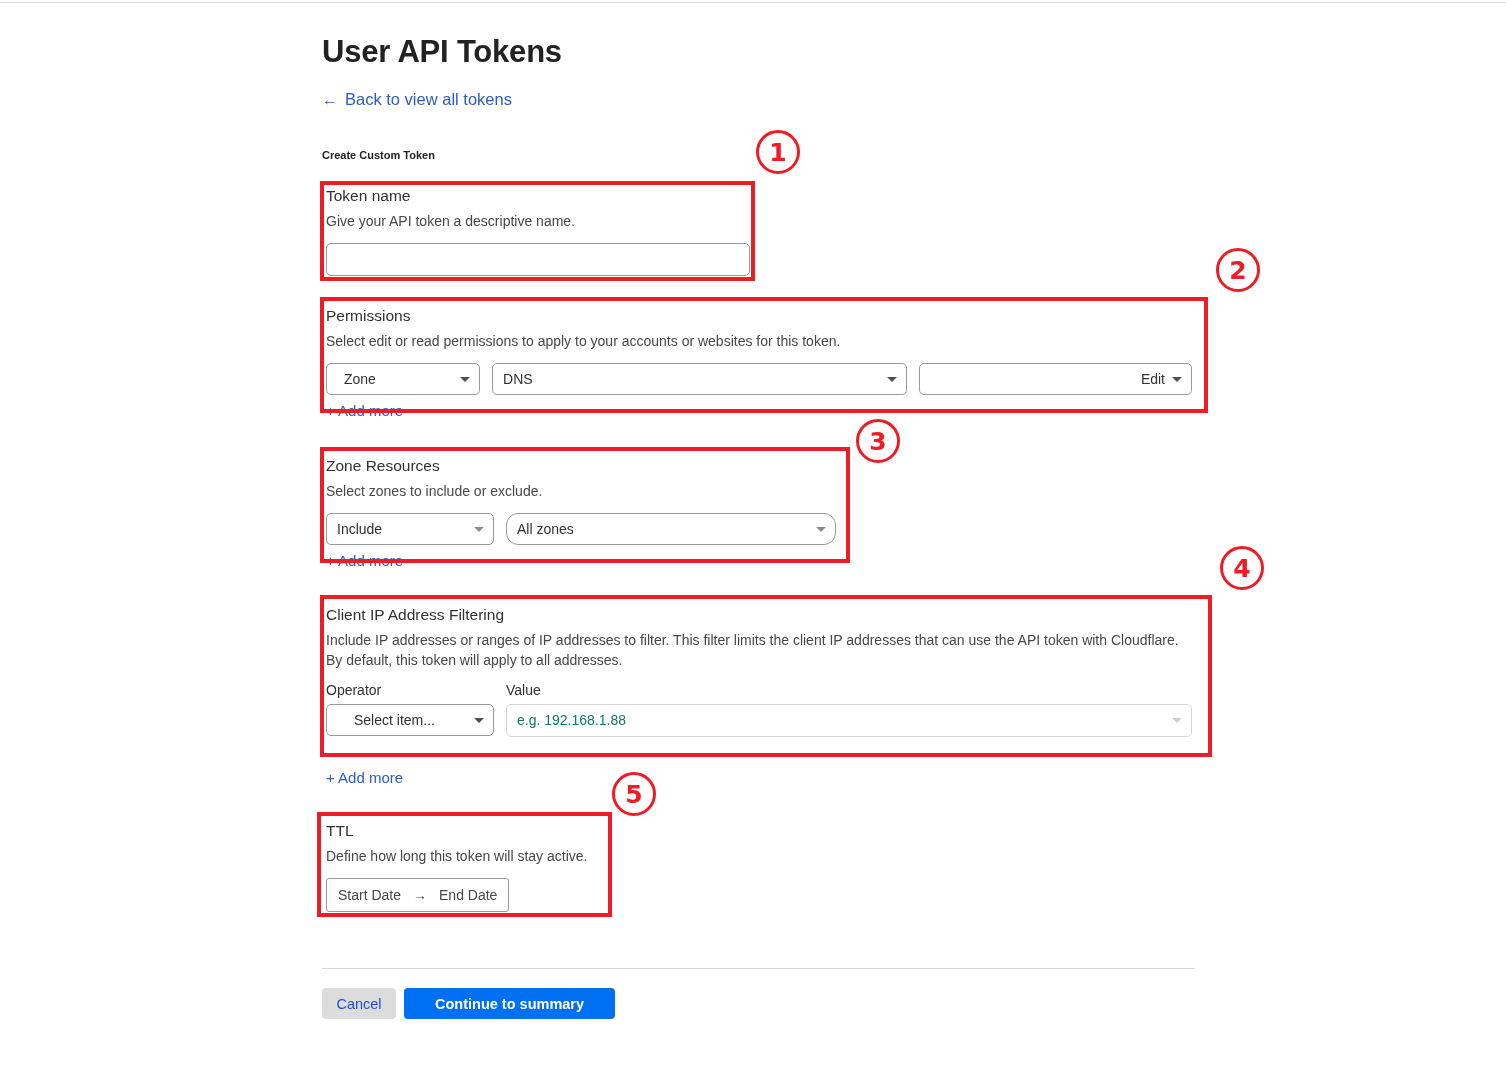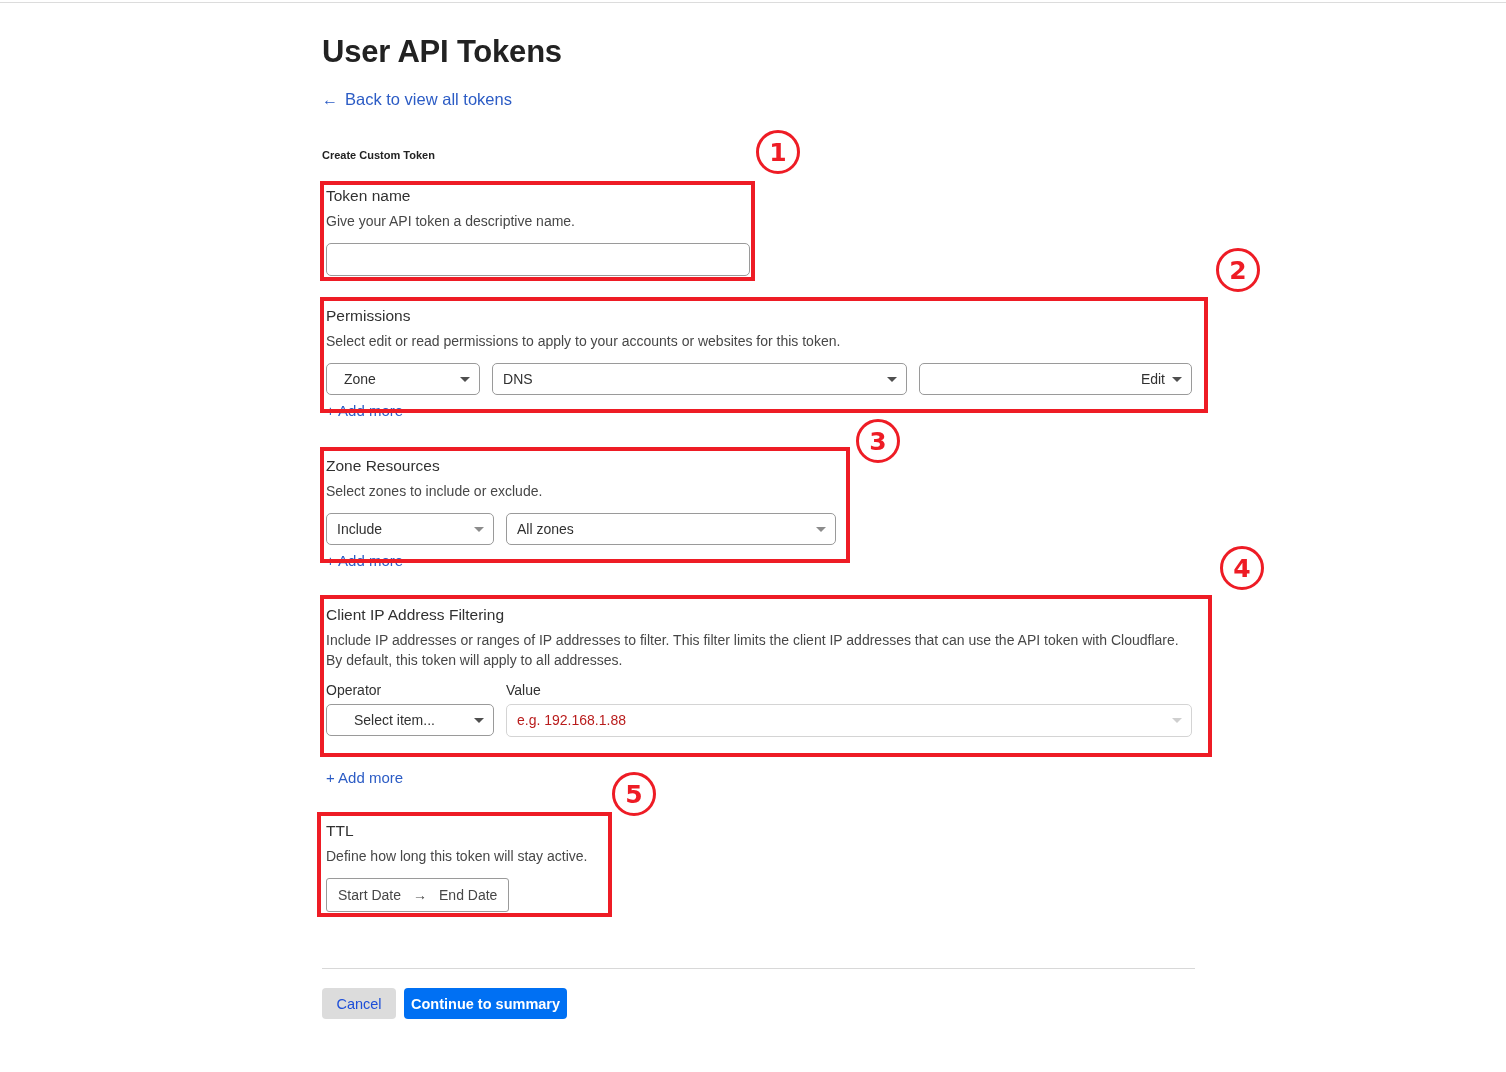--- a/index.html
+++ b/index.html
@@ -111,21 +111,21 @@
   .select .caret {
     position: absolute;
     right: 9px; top: 50%;
     margin-top: -2px;
     width: 0; height: 0;
     border-left: 5px solid transparent;
     border-right: 5px solid transparent;
     border-top: 5px solid #4f4f4f;
   }
   .select.muted .caret { border-top-color: #8c8c8c; }
-  .select.faint { border-color: #d4d4d4; color: #b91c1c; }
+  .select.faint { border-color: #d4d4d4; color: #0f766e; }
   .select.faint .caret { border-top-color: #cfcfcf; }
 
   .row { display: flex; gap: 12px; }
 
   .add-more {
     font-size: 15px;
     color: #2c5cc5;
     cursor: pointer;
     white-space: nowrap;
     position: absolute;
@@ -166,21 +166,21 @@
     white-space: nowrap;
   }
   .btn-cancel {
     left: 322px; top: 988px;
     width: 74px;
     background: #dcdcdc;
     color: #1d4ed8;
   }
   .btn-primary {
     left: 404px; top: 988px;
-    padding: 0 7px;
+    padding: 0 31px;
     background: #0070f3;
     color: #ffffff;
     font-weight: bold;
   }
 
   
   .anno-box {
     position: absolute;
     border: 4px solid #ee1c25;
     background: transparent;
@@ -246,21 +246,21 @@
     <div class="add-more" style="left:4px; top:402px;">+ Add more</div>
 
     <div class="field-block" style="left:4px; top:457px; width:520px;">
       <div class="field-label">Zone Resources</div>
       <div class="field-desc">Select zones to include or exclude.</div>
       <div class="row">
         <div class="select muted" style="width:168px;">
           <span>Include</span>
           <span class="caret"></span>
         </div>
-        <div class="select muted" style="width:330px;">
+        <div class="select muted" style="width:330px;border-radius:12px;">
           <span>All zones</span>
           <span class="caret"></span>
         </div>
       </div>
     </div>
     <div class="add-more" style="left:4px; top:552px;">+ Add more</div>
 
     <div class="field-block" style="left:4px; top:606px; width:870px;">
       <div class="field-label">Client IP Address Filtering</div>
       <div class="field-desc" style="width:868px;">Include IP addresses or ranges of IP addresses to filter. This filter limits the client IP addresses that can use the API token with Cloudflare. By default, this token will apply to all addresses.</div>

